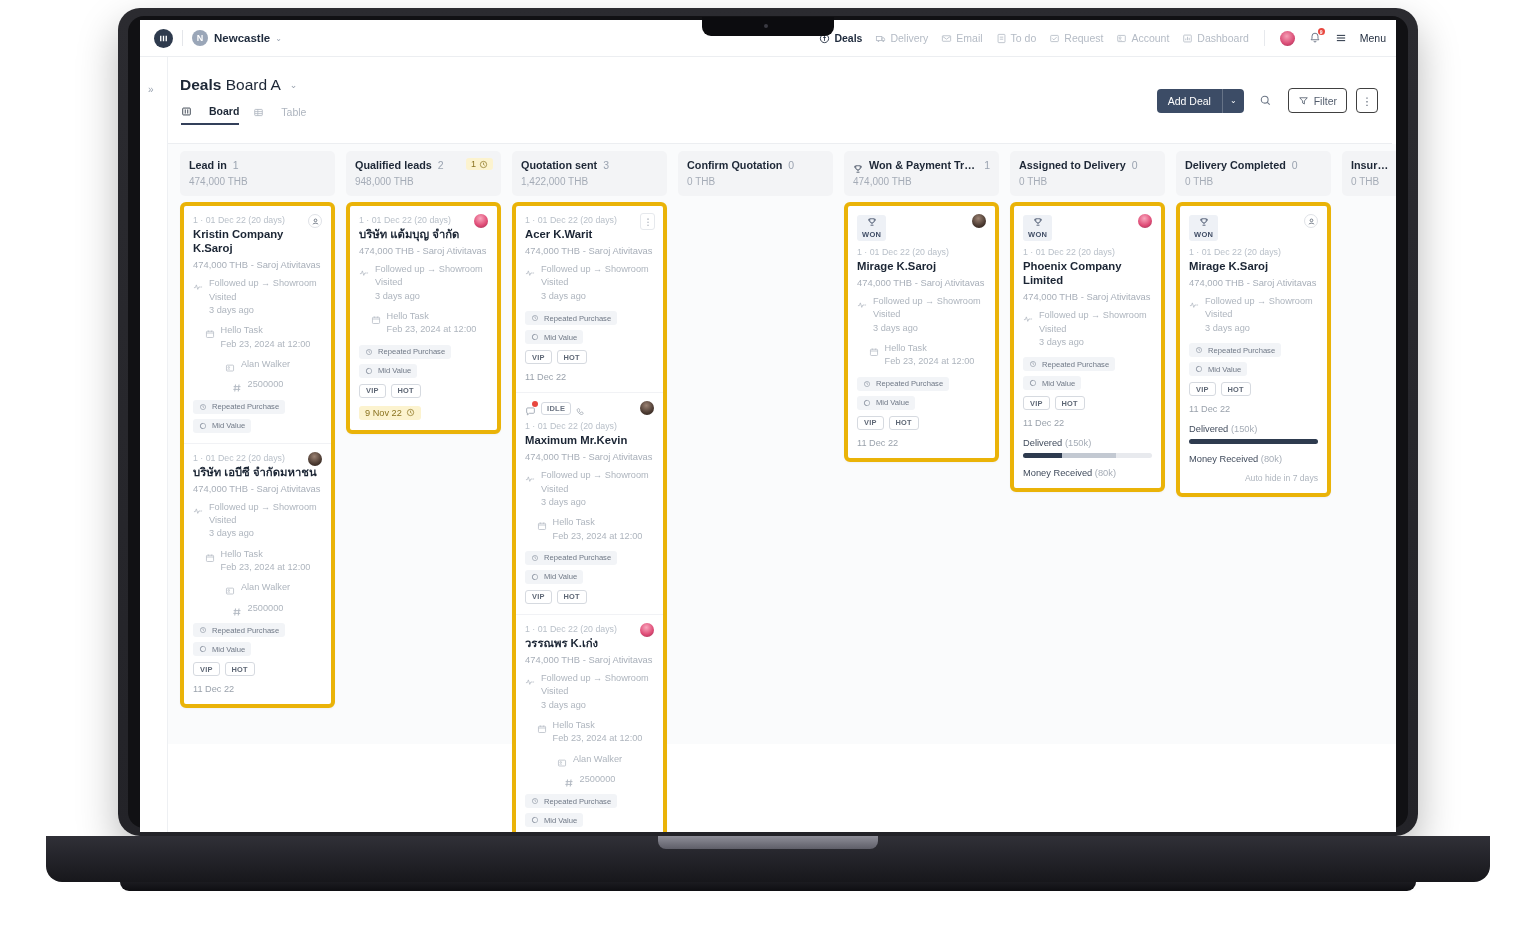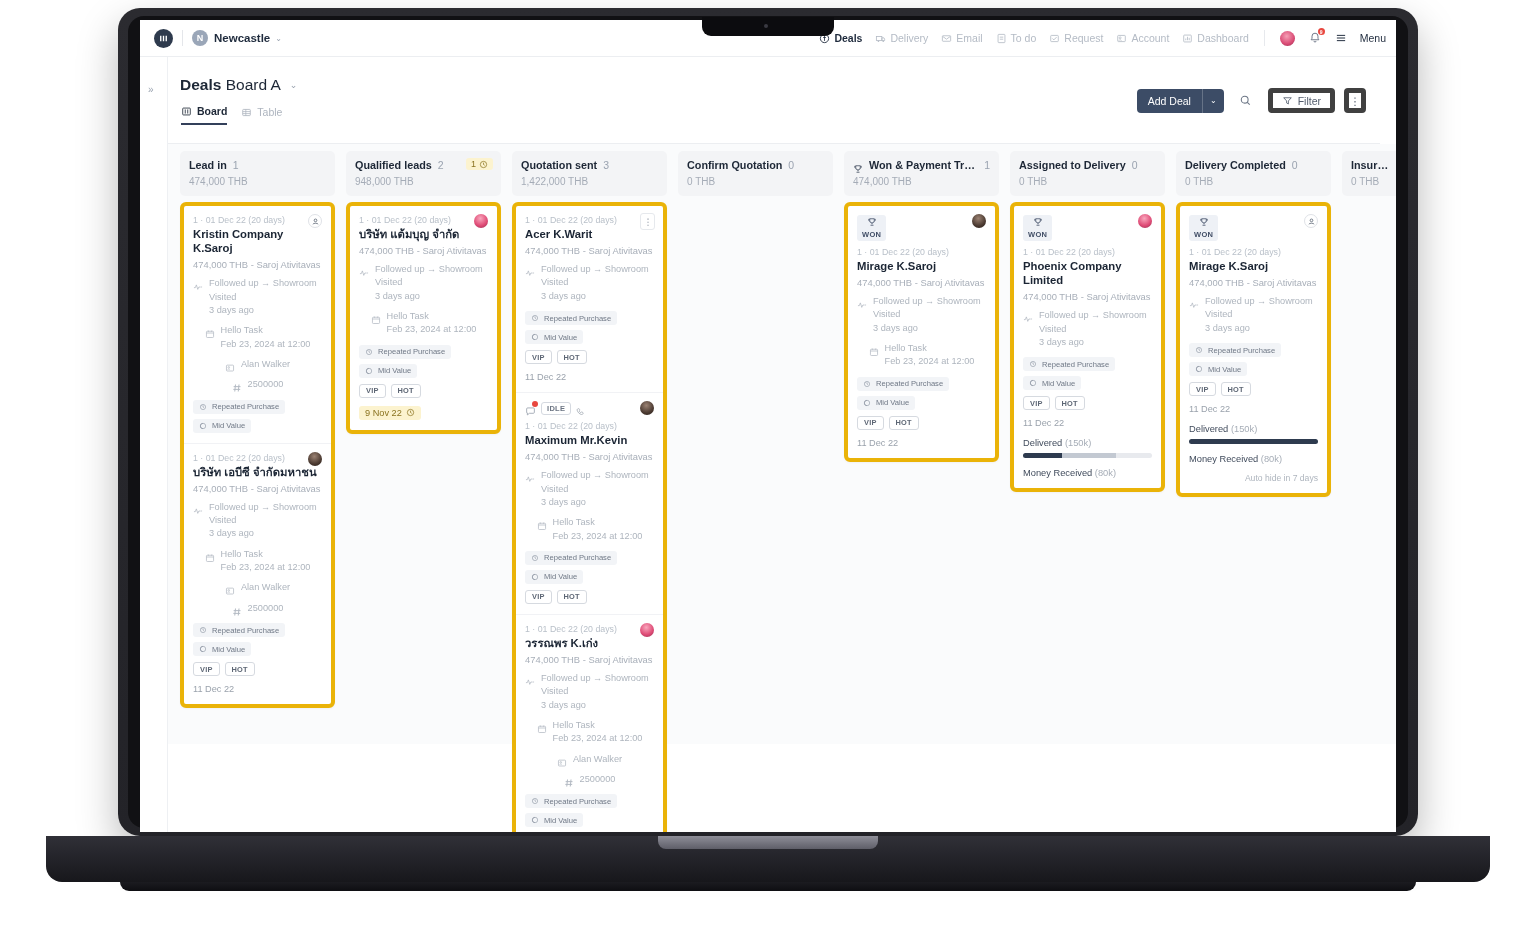--- a/index.html
+++ b/index.html
@@ -96,46 +96,46 @@
   .rail {
     position: absolute; left: 0; top: 37px; width: 28px; height: 775px;
     background: #fff; border-right: 1px solid #eef0f3;
   }
   .rail-expand {
     position: absolute; left: 8px; top: 27px; font-size: 10px;
     color: #9aa3b0; cursor: pointer; letter-spacing: -1px;
   }
 
   
-  .board-head { position: absolute; left: 28px; top: 37px; right: 16px; height: 87px; background: #fff; }
+  .board-head { position: absolute; left: 28px; top: 37px; right: 4px; height: 87px; background: #fff; }
   .board-title-row { display: flex; align-items: center; padding: 19px 0 0 12px; }
   .board-title { font-size: 15.5px; color: #1d2736; font-weight: 600; }
   .board-title .dim { color: #1d2736; font-weight: 400; }
   .board-caret { margin-left: 9px; color: #97a0ad; font-size: 9px; }
 
   .tabs { display: flex; align-items: center; gap: 14px; padding: 11px 0 0 13px; }
-  .tab { display: flex; align-items: center; gap: 5px; font-size: 10.5px; color: #aeb5bf; padding-bottom: 6px; cursor: pointer; justify-content: space-between; }
+  .tab { display: flex; align-items: center; gap: 17px; font-size: 10.5px; color: #aeb5bf; padding-bottom: 6px; cursor: pointer; justify-content: space-between; }
   .tab.active { color: #1d2736; font-weight: 600; border-bottom: 2px solid #33405a; }
   .headline-rule { position: absolute; left: 0; right: 0; bottom: 0; height: 1px; background: #eceef1; }
 
   .head-actions { position: absolute; right: 14px; top: 31px; display: flex; align-items: center; gap: 9px; }
   .add-deal {
     display: flex; align-items: stretch; background: #3c4c66; border-radius: 4px;
     overflow: hidden; cursor: pointer;
   }
   .add-deal .lbl { color: #fff; font-size: 10.5px; padding: 6px 11px; font-weight: 500; }
   .add-deal .split { width: 1px; background: rgba(255,255,255,.22); }
   .add-deal .arw { color: #fff; font-size: 8px; padding: 6px 7px; display: flex; align-items: center; }
   .icon-btn {
     width: 26px; height: 25px; display: flex; align-items: center; justify-content: center;
     color: #6c7686; cursor: pointer;
   }
   .obtn {
     height: 25px; display: flex; align-items: center; gap: 5px; padding: 0 9px;
-    border: 5px solid #404040; border-radius: 4px; background: #fff;
+    border: 1px solid #404040; border-radius: 4px; background: #fff;
     font-size: 10.5px; color: #535d6d; cursor: pointer;
   }
   .obtn.sq { padding: 0; width: 22px; justify-content: center; }
 
   
   .board {
     position: absolute; left: 28px; top: 124px; right: 0; bottom: 0;
     background: #fff; overflow: hidden;
   }
   .board-strip { position: absolute; left: 0; top: 0; width: 100%; height: 600px; background: #fafbfc; }

